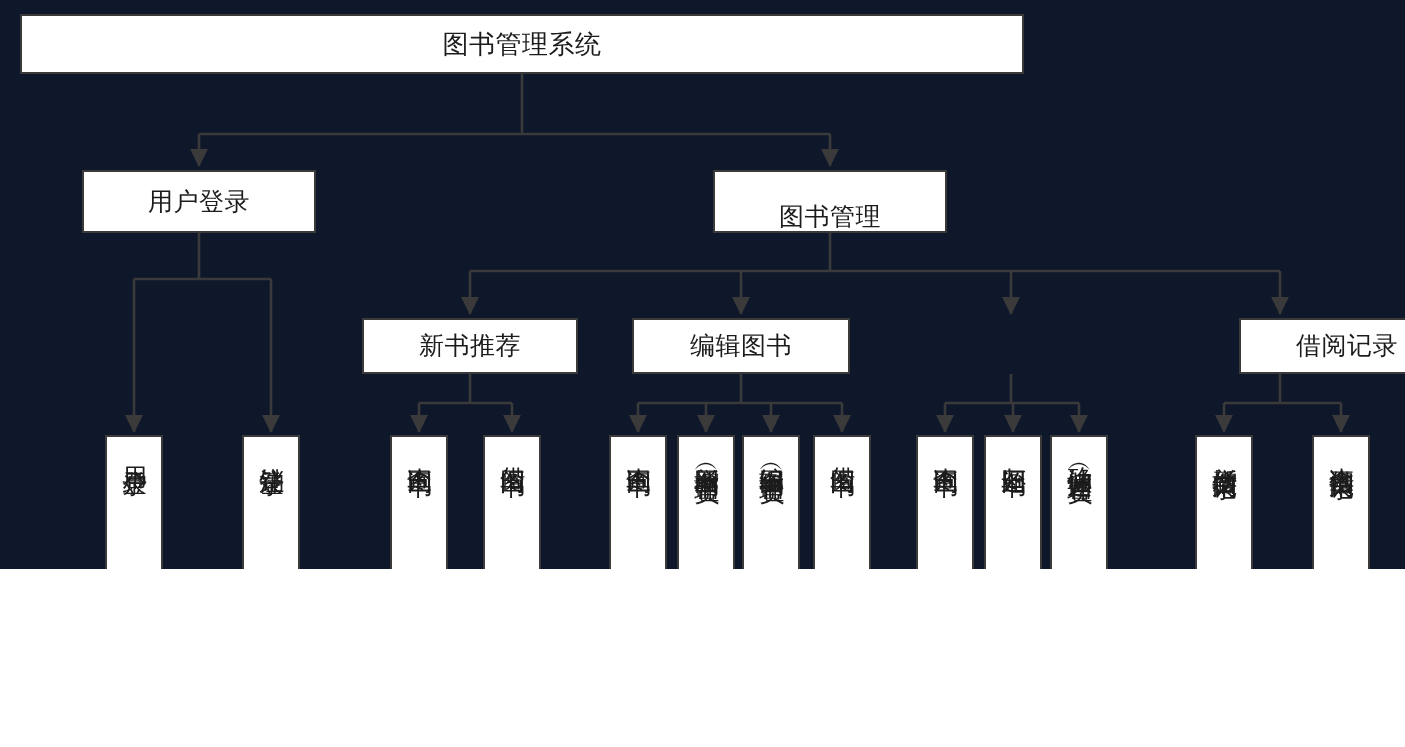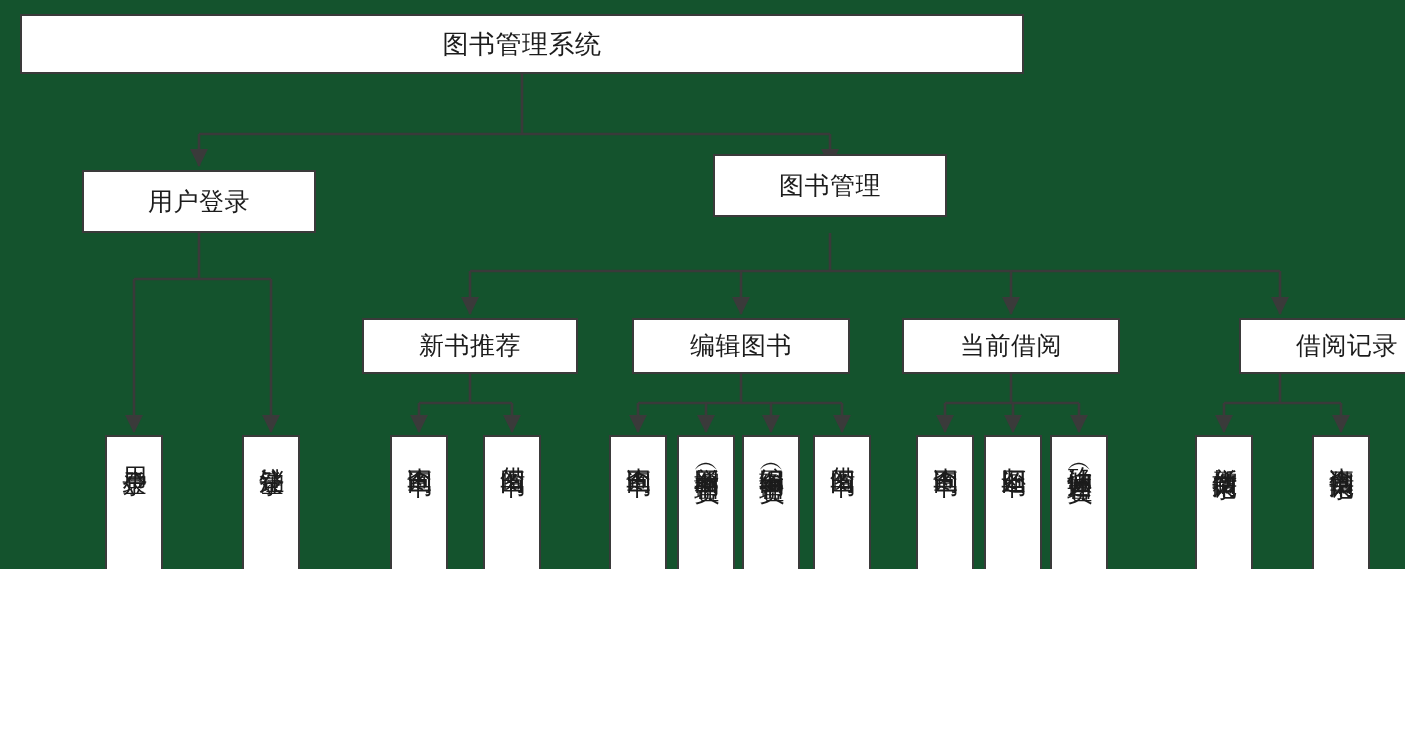--- a/index.html
+++ b/index.html
@@ -9,21 +9,21 @@
     background: #ffffff;
   }
   body {
     font-family: "DejaVu Sans", "Liberation Sans", sans-serif;
     color: #1a1a1a;
   }
   #canvas {
     position: relative;
     width: 1405px;
     height: 569px;
-    background: #14532d;
+    background: #0f172a;
     overflow: hidden;
   }
   #edges {
     position: absolute;
     left: 0;
     top: 0;
     width: 1405px;
     height: 747px;
     pointer-events: none;
   }
@@ -129,33 +129,30 @@
     </g>
   </svg>
 
   <div class="node h root" style="left:20px; top:14px; width:1004px; height:60px;">
     <span class="node-label">图书管理系统</span>
   </div>
 
   <div class="node h" style="left:82px; top:170px; width:234px; height:63px;">
     <span class="node-label">用户登录</span>
   </div>
-  <div class="node h" style="left:713px; top:154px; width:234px; height:63px;">
+  <div class="node h" style="left:713px; top:170px; width:234px; height:63px;align-items:flex-end;">
     <span class="node-label">图书管理</span>
   </div>
 
   <div class="node h" style="left:362px; top:318px; width:216px; height:56px;align-items:center;">
     <span class="node-label">新书推荐</span>
   </div>
   <div class="node h" style="left:632px; top:318px; width:218px; height:56px;">
     <span class="node-label">编辑图书</span>
   </div>
-  <div class="node h" style="left:902px; top:318px; width:218px; height:56px;">
-    <span class="node-label">当前借阅</span>
-  </div>
   <div class="node h" style="left:1239px; top:318px; width:216px; height:56px;">
     <span class="node-label">借阅记录</span>
   </div>
 
   <div class="node v" style="left:105px; top:435px; width:58px; height:300px;">
     <span class="node-label">用户登录</span>
   </div>
   <div class="node v" style="left:242px; top:435px; width:58px; height:300px;">
     <span class="node-label">注销登录</span>
   </div>

